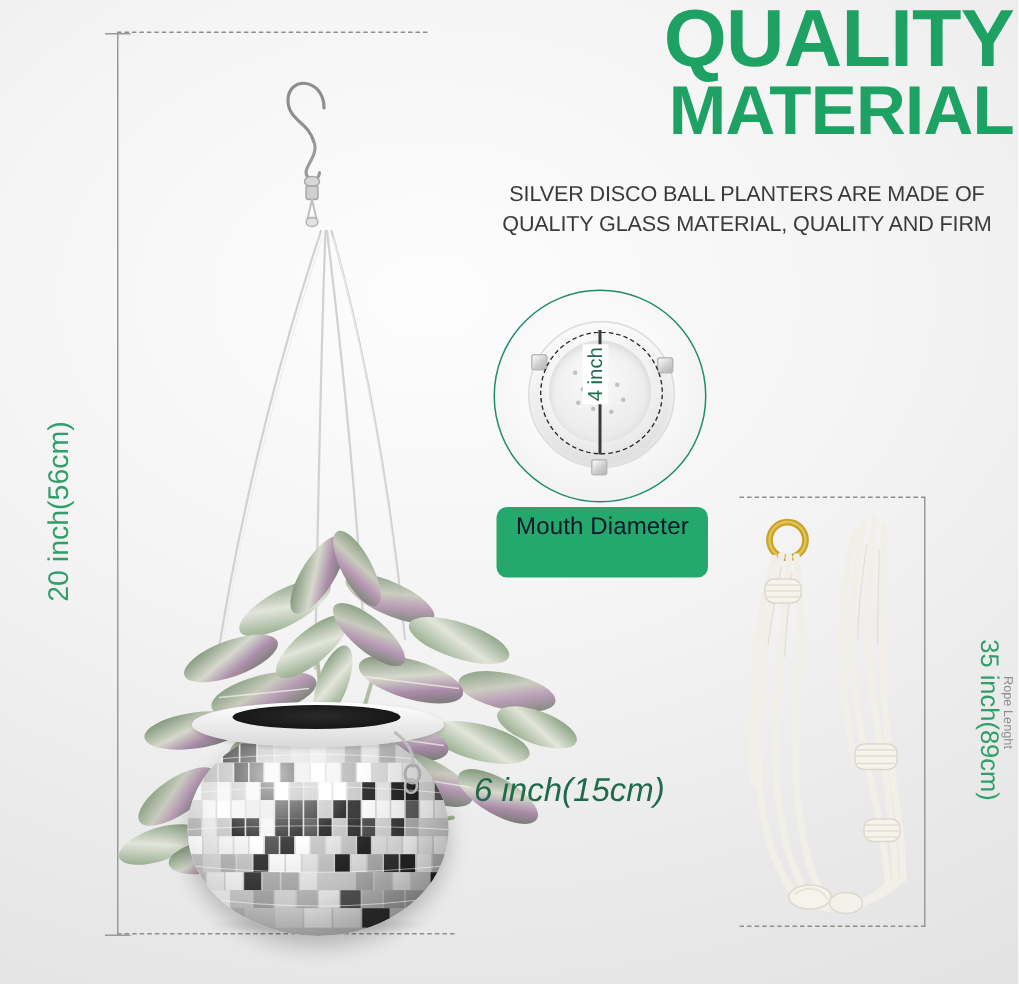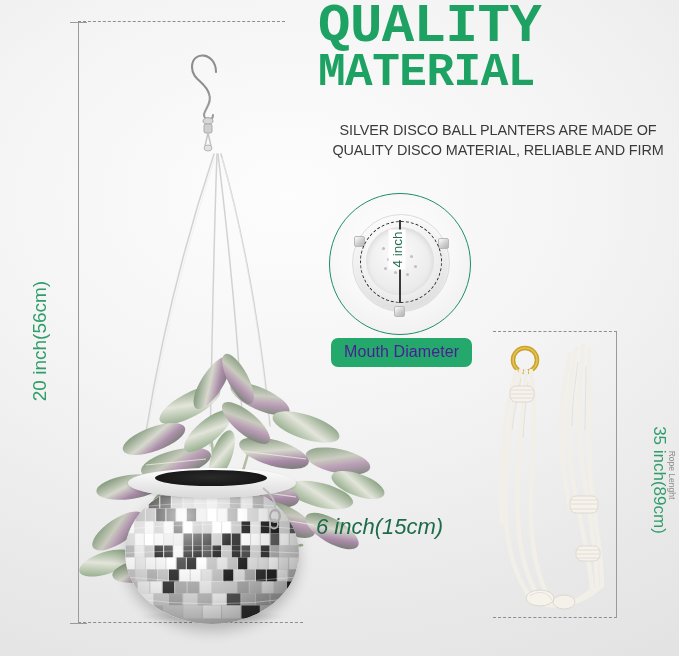--- a/index.html
+++ b/index.html
@@ -11,22 +11,21 @@
   #stage{
     position:relative;width:679px;height:656px;
     background:
       radial-gradient(ellipse 120% 90% at 42% 30%, #fdfdfd 0%, #f4f4f4 38%, #e9e9e9 70%, #e0e0e0 100%);
     overflow:hidden;
   }
 
   
   .headline{
     position:absolute;left:318px;top:2px;width:358px;
-    text-align:left;
-    font-family:Liberation Mono, monospace;
+    text-align:right;
   }
   .headline .l1,.headline .l2{
     display:block;
     font-weight:bold;
     color:#1ea263;
     letter-spacing:-0.5px;
     line-height:0.92;
   }
   .headline .l1{font-size:54px;}
   .headline .l2{font-size:46px;}
@@ -129,23 +128,23 @@
     transform:rotate(-90deg);transform-origin:50% 50%;
     white-space:nowrap;
   }
   .clip{
     position:absolute;width:9px;height:9px;border-radius:2px;
     background:linear-gradient(140deg,#fdfdfd,#cfcfcf 55%,#b4b4b4);
     border:1px solid #b9b9b9;
   }
   .pill{
     position:absolute;left:331px;top:338px;
-    background:#24a86c;color:#4c1d95;
+    background:#24a86c;color:#0f172a;
     border-radius:7px;
-    padding:5px 13px 6px;
+    padding:5px 13px 24px;
     font-size:16px;letter-spacing:0.1px;white-space:nowrap;
   }
 
   
   .hookwrap{position:absolute;left:186px;top:36px;width:46px;height:130px;}
   .cords{position:absolute;left:118px;top:150px;width:215px;height:330px;}
 
   
   .plant{position:absolute;left:70px;top:335px;width:320px;height:275px;}
 
@@ -507,21 +506,21 @@
   </div>
 
   <div class="dim-six">6 inch(15cm)</div>
 
   <div class="headline">
     <span class="l1">QUALITY</span>
     <span class="l2">MATERIAL</span>
   </div>
   <div class="subtitle">
     <span>SILVER DISCO BALL PLANTERS ARE MADE OF</span>
-    <span>QUALITY DISCO MATERIAL, RELIABLE AND FIRM</span>
+    <span>QUALITY GLASS MATERIAL, QUALITY AND FIRM</span>
   </div>
 
   <div class="inset">
     <div class="inset-bowl"></div>
     <div class="inset-inner">
       <span class="inset-speck" style="left:16px;top:20px;"></span>
       <span class="inset-speck" style="left:26px;top:16px;"></span>
       <span class="inset-speck" style="left:36px;top:22px;"></span>
       <span class="inset-speck" style="left:21px;top:31px;"></span>
       <span class="inset-speck" style="left:33px;top:34px;"></span>

